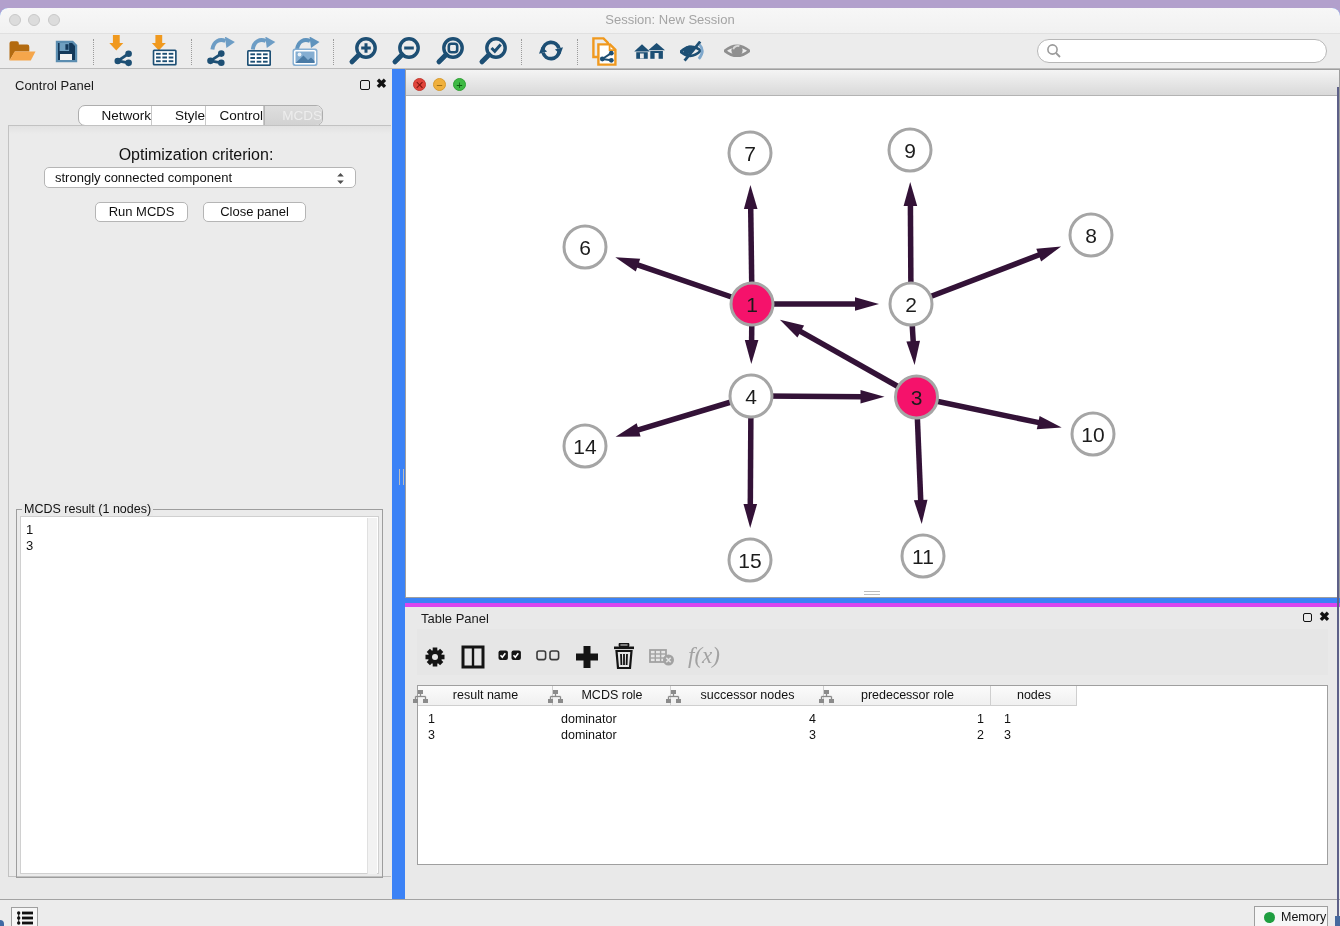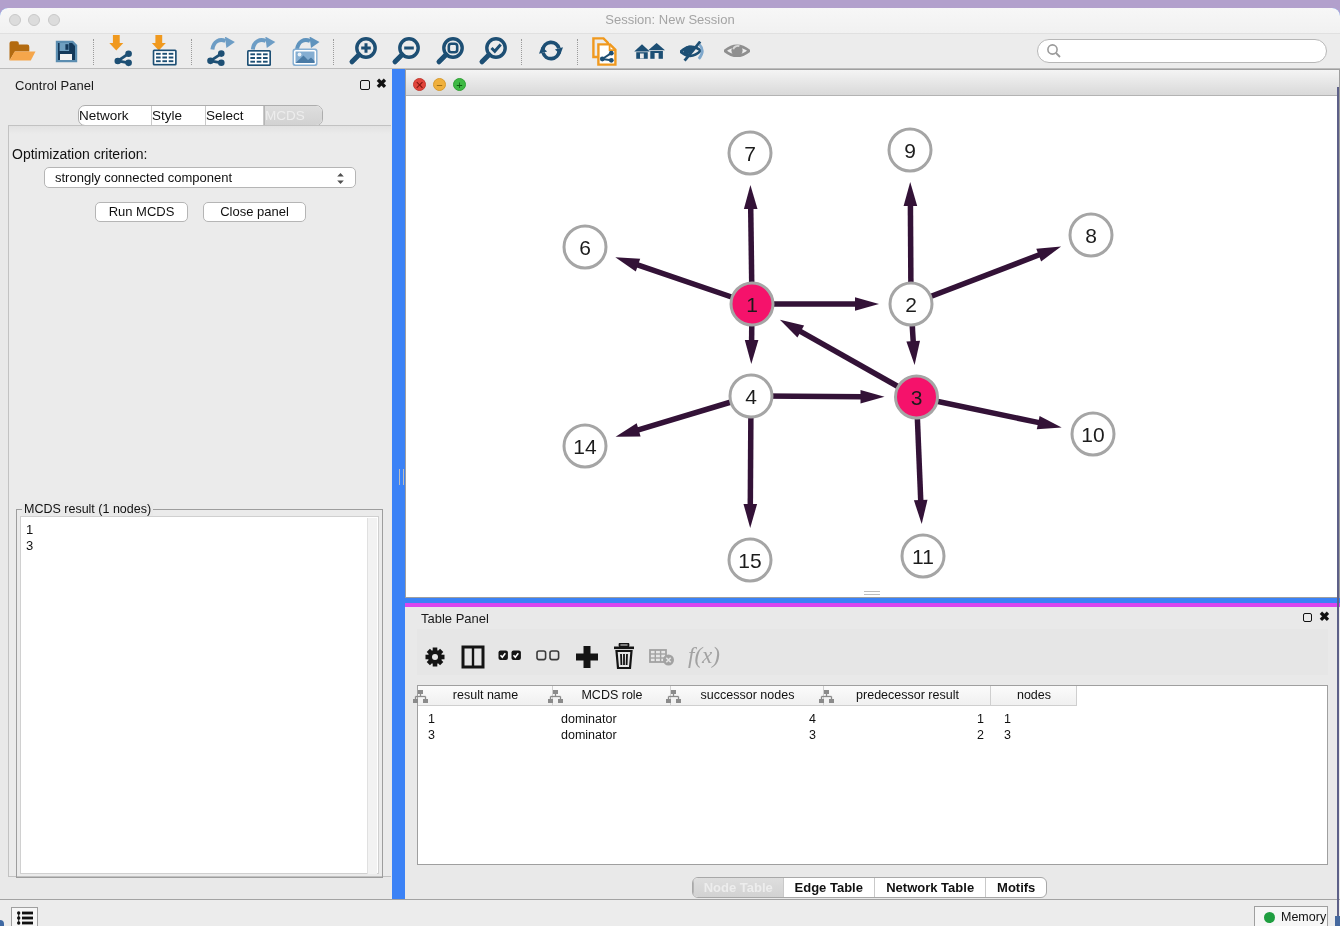--- a/index.html
+++ b/index.html
@@ -21,30 +21,30 @@
   .searchbox { position:absolute; left:1037px; top:5px; width:290px; height:24px;
                background:#fff; border:1px solid #b7b7b7; border-radius:12px; }
 
   
   .cp { position:absolute; left:0; top:61px; width:392px; height:830px; background:#e9e9e9; }
   .cp-title { position:absolute; left:15px; top:9px; font-size:13px; color:#1a1a1a; }
   .cp-sq { position:absolute; left:360px; top:11px; width:10px; height:10px; border:1.5px solid #111; border-radius:2px;}
   .cp-x  { position:absolute; left:376px; top:7px; font-size:13px; font-weight:bold; color:#111; }
   .tabgroup { position:absolute; display:flex; border:1px solid #adadad; border-radius:7px;
               background:#fff; overflow:hidden; }
-  .tabgroup .tab { font-size:13.5px; color:#111; text-align:left; padding-top:2px;
+  .tabgroup .tab { font-size:13.5px; color:#111; text-align:right; padding-top:2px;
                    border-right:1px solid #c9c9c9; height:100%; }
   .tabgroup .tab:last-child { border-right:none; }
   .tab.sel { background:linear-gradient(#dedede,#d2d2d2); color:#ededed;
              border-left:1px solid #b5b5b5; }
   .cp-inner { position:absolute; left:8px; top:56px; width:383px; height:752px;
               border:1px solid #c2c2c2; border-right:none;
               background:linear-gradient(#e2e2e2, #ebebeb 8px); }
-  .opt-label { position:absolute; left:0; top:77px; width:392px; text-align:left;
-               font-size:14px; color:#111;margin-left:12px; }
+  .opt-label { position:absolute; left:0; top:77px; width:392px; text-align:center;
+               font-size:16px; color:#111; }
   .combo { position:absolute; left:44px; top:98px; width:312px; height:21px; background:#fff;
            border:1px solid #b5b5b5; border-radius:5px; font-size:13px; color:#111;
            line-height:19px; padding-left:10px; }
   .btn { position:absolute; height:20px; background:#fff; border:1px solid #b5b5b5;
          border-radius:5px; font-size:13px; color:#111; text-align:center; line-height:18px; }
   .mcds-group { position:absolute; left:16px; top:440px; width:367px; height:369px;
                 border:1px solid #9d9d9d; }
   .mcds-label { position:absolute; left:5px; top:-8px; background:#e9e9e9; padding:0 2px;
                 font-size:12.5px; color:#111; }
   .mcds-white { position:absolute; left:3px; top:6px; width:359px; height:358px;
@@ -220,21 +220,21 @@
       </svg>
   </div>
 
   <div class="cp">
     <div class="cp-title">Control Panel</div>
     <div class="cp-sq"></div>
     <div class="cp-x">✖</div>
     <div class="tabgroup" style="left:78px; top:36px; width:245px; height:21px;">
       <div class="tab" style="width:73px;">Network</div>
       <div class="tab" style="width:54px;">Style</div>
-      <div class="tab" style="width:58px;">Select</div>
+      <div class="tab" style="width:58px;">Control</div>
       <div class="tab sel" style="width:58px;">MCDS</div>
     </div>
     <div class="cp-inner"></div>
     <div class="opt-label">Optimization criterion:</div>
     <div class="combo">strongly connected component
       <svg width="9" height="13" viewBox="0 0 9 13" style="position:absolute; right:10px; top:4px;">
           <path d="M1.2 4.6 L4.5 1 L7.8 4.6 Z" fill="#4f4f4f"></path>
           <path d="M1.2 8.4 L4.5 12 L7.8 8.4 Z" fill="#4f4f4f"></path>
         </svg>
     </div>
@@ -407,46 +407,40 @@
         <div class="tbl-head" style="left:406px; width:167px;">
           <svg style="position:absolute; left:-5px; top:4px;" width="15" height="13" viewBox="0 0 15 13">
             <rect x="5" y="0" width="5" height="4" fill="#8b8b8b"></rect>
             <line x1="7.5" y1="4" x2="7.5" y2="6.5" stroke="#8b8b8b" stroke-width="1.3"></line>
             <line x1="2.5" y1="6.5" x2="12.5" y2="6.5" stroke="#8b8b8b" stroke-width="1.3"></line>
             <line x1="2.5" y1="6.5" x2="2.5" y2="9" stroke="#8b8b8b" stroke-width="1.3"></line>
             <line x1="12.5" y1="6.5" x2="12.5" y2="9" stroke="#8b8b8b" stroke-width="1.3"></line>
             <rect x="0" y="9" width="5" height="4" fill="#8b8b8b"></rect>
             <rect x="10" y="9" width="5" height="4" fill="#8b8b8b"></rect>
           </svg>
-          <div style="position:absolute; left:0; top:2px; width:167px; text-align:center;">predecessor result</div>
+          <div style="position:absolute; left:0; top:2px; width:167px; text-align:center;">predecessor role</div>
         </div>
         <div class="tbl-head" style="left:573px; width:86px;">
           <div style="position:absolute; left:0; top:2px; width:86px; text-align:center;">nodes</div>
         </div>
         <div class="row" style="top:25px;">
           <div style="position:absolute; left:10px; top:1px;">1</div>
           <div style="position:absolute; left:143px; top:1px;">dominator</div>
           <div style="position:absolute; left:253px; top:1px; width:145px; text-align:right;">4</div>
           <div style="position:absolute; left:406px; top:1px; width:160px; text-align:right;">1</div>
           <div style="position:absolute; left:586px; top:1px;">1</div>
         </div>
         <div class="row" style="top:41px;">
           <div style="position:absolute; left:10px; top:1px;">3</div>
           <div style="position:absolute; left:143px; top:1px;">dominator</div>
           <div style="position:absolute; left:253px; top:1px; width:145px; text-align:right;">3</div>
           <div style="position:absolute; left:406px; top:1px; width:160px; text-align:right;">2</div>
           <div style="position:absolute; left:586px; top:1px;">3</div>
         </div>
       </div>
-    <div class="bottom-tabs" style="left:287px; top:270px; width:355px; height:21px;">
-      <div class="tab sel" style="width:91px; background:linear-gradient(#dedede,#d2d2d2); color:#ededed;">Node Table</div>
-      <div class="tab" style="width:92px;">Edge Table</div>
-      <div class="tab" style="width:112px;">Network Table</div>
-      <div class="tab" style="width:60px;">Motifs</div>
-    </div>
   </div>
 
   <div class="statusbar">
     <div class="sb-btn" style="left:11px; top:7px; width:27px; height:20px;">
       <svg width="16" height="14" viewBox="0 0 16 14" style="position:absolute; left:5px; top:3px;">
         <line x1="1.7" y1="2" x2="1.7" y2="12" stroke="#111" stroke-width="0.9"></line>
           <circle cx="1.7" cy="2" r="1.7" fill="#111"></circle>
           <rect x="5" y="0.6" width="11" height="2.8" fill="#111"></rect>
         <circle cx="1.7" cy="7" r="1.7" fill="#111"></circle>
           <rect x="5" y="5.6" width="11" height="2.8" fill="#111"></rect>

